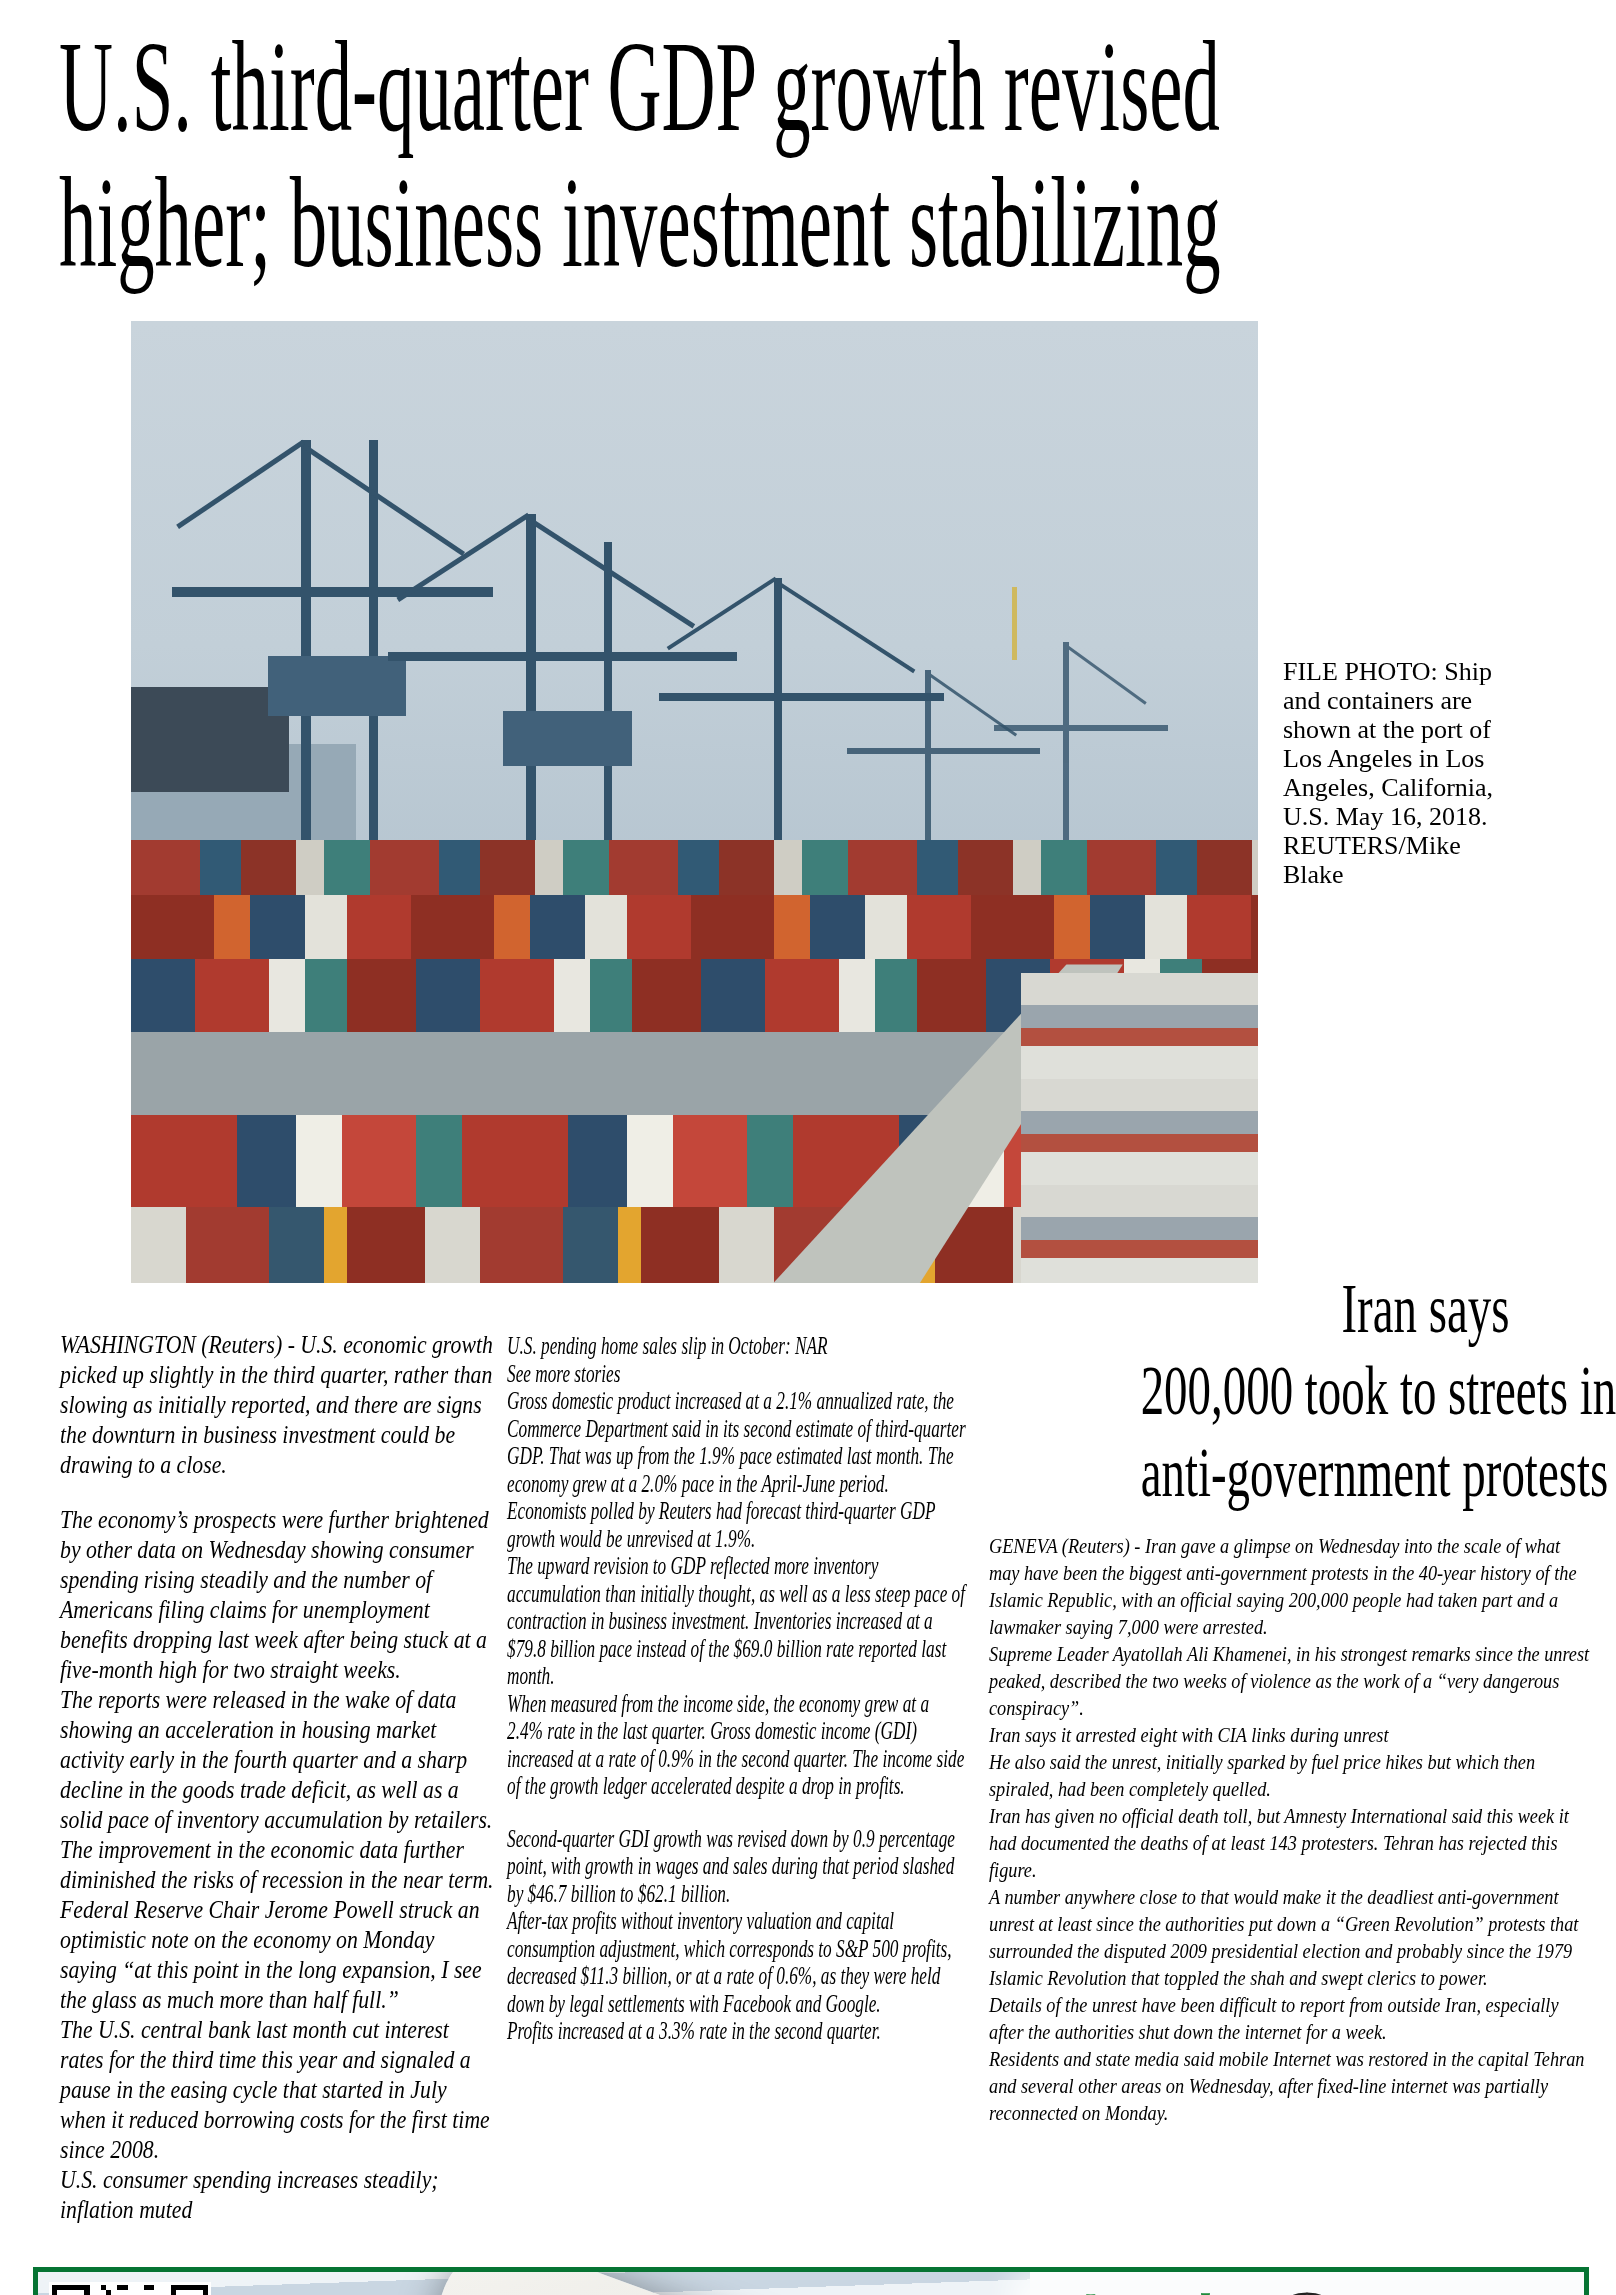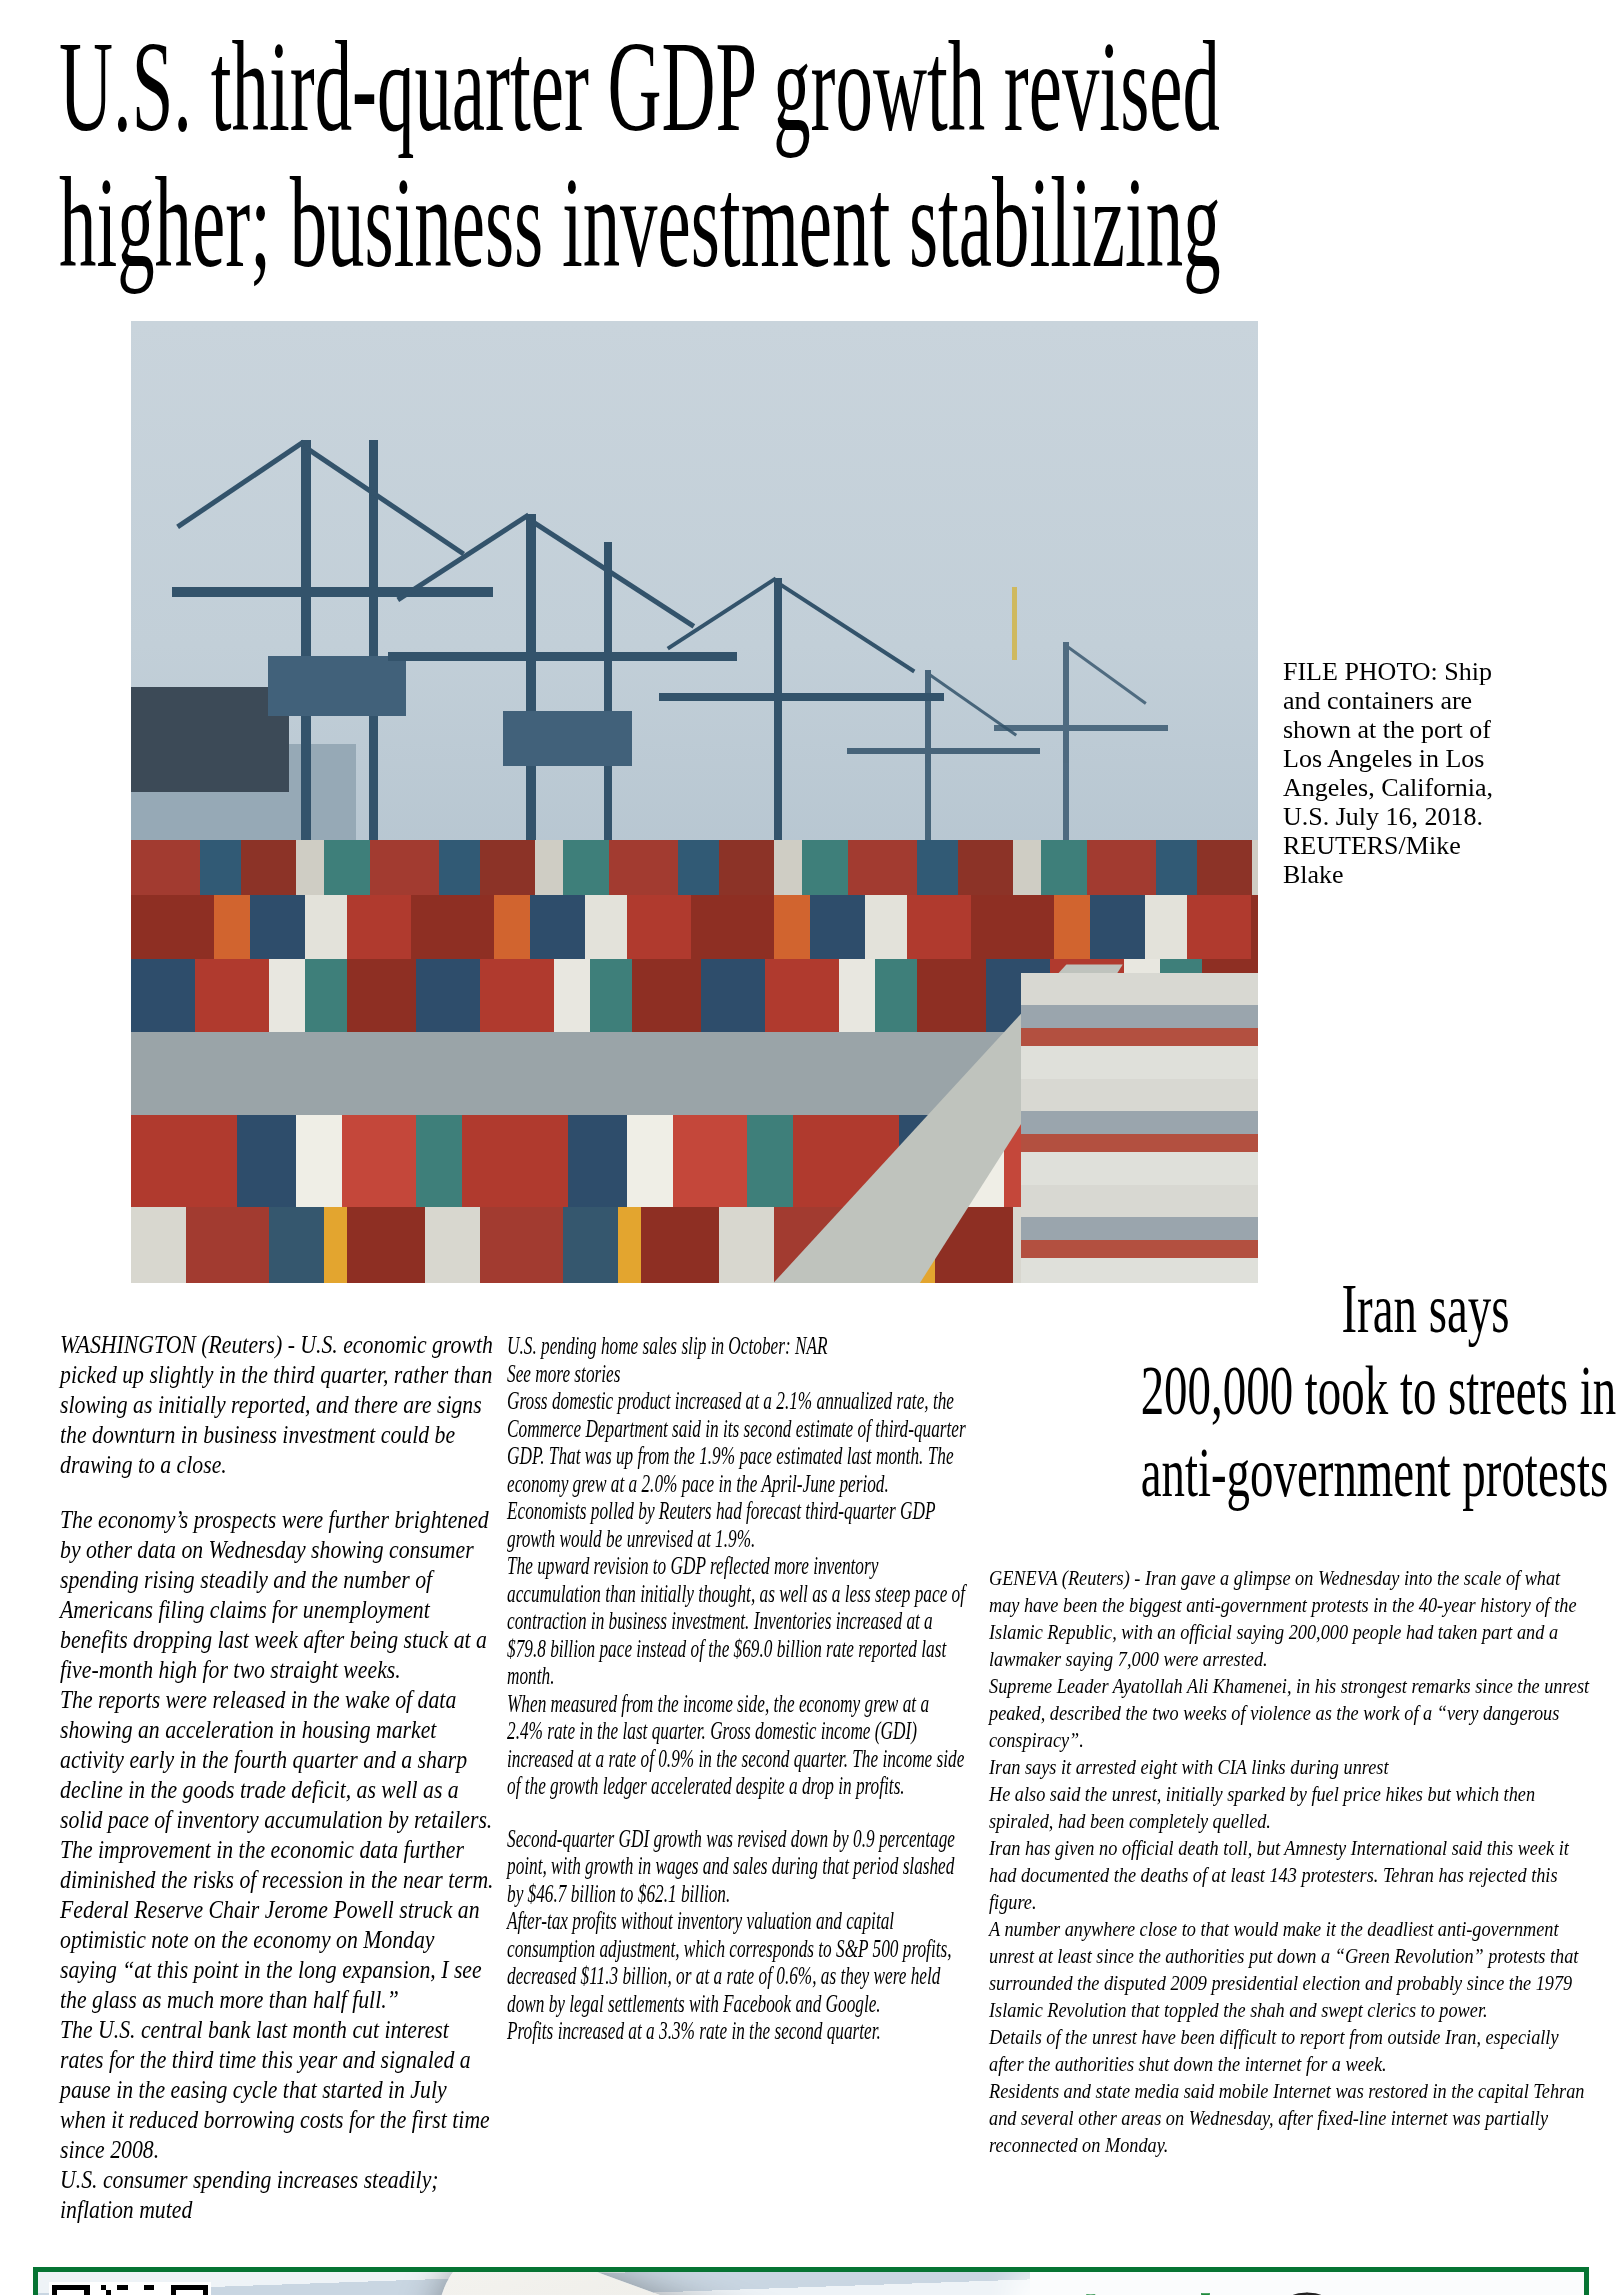--- a/index.html
+++ b/index.html
@@ -105,21 +105,21 @@
     <div class="band" style="top:55px;height:64px;background:repeating-linear-gradient(90deg,#8e2f23 0 83px,#d1642f 83px 119px,#2e4d6b 119px 174px,#e3e2da 174px 216px,#b03a2e 216px 280px);"></div>
     <div class="band" style="top:119px;height:73px;background:repeating-linear-gradient(90deg,#2e4d6b 0 64px,#b03a2e 64px 138px,#e8e7e0 138px 174px,#3e7f7a 174px 216px,#8e2f23 216px 285px);"></div>
     <div class="band" style="top:193px;height:83px;background:repeating-linear-gradient(90deg,#c4473a 0 92px,#e6e5dd 92px 133px,#35576e 133px 197px,#d1642f 197px 239px,#9c3paa 239px 257px,#9c3a2e 239px 303px);"></div>
     <div class="band" style="top:275px;height:92px;background:repeating-linear-gradient(90deg,#b03a2e 0 106px,#2e4d6b 106px 165px,#efeee6 165px 211px,#c4473a 211px 285px,#3e7f7a 285px 331px);"></div>
     <div class="band" style="top:367px;height:78px;background:repeating-linear-gradient(90deg,#d8d7cf 0 55px,#a23b30 55px 138px,#35576e 138px 193px,#e3a52f 193px 216px,#8e2f23 216px 294px);"></div>
     <div class="road"></div>
     <div class="rcont"></div>
   </div>
 </div>
 
-<div class="caption">FILE PHOTO: Ship and containers are shown at the port of Los Angeles in Los Angeles, California, U.S. July 16, 2018. REUTERS/Mike Blake</div>
+<div class="caption">FILE PHOTO: Ship and containers are shown at the port of Los Angeles in Los Angeles, California, U.S. May 16, 2018. REUTERS/Mike Blake</div>
 
 <div class="colwrap" style="left:60px;top:1330px;width:441px;">
   <div class="coltext" style="width:500px;transform:scaleX(.87);font-size:25px;line-height:30px;">
       <p>WASHINGTON (Reuters) - U.S. economic growth picked up slightly in the third quarter, rather than slowing as initially reported, and there are signs the downturn in business investment could be drawing to a close.</p>
       <p class="gap"></p>
       <p>The economy’s prospects were further brightened by other data on Wednesday showing consumer spending rising steadily and the number of Americans filing claims for unemployment benefits dropping last week after being stuck at a five-month high for two straight weeks.</p>
       <p>The reports were released in the wake of data showing an acceleration in housing market activity early in the fourth quarter and a sharp decline in the goods trade deficit, as well as a solid pace of inventory accumulation by retailers.</p>
       <p>The improvement in the economic data further diminished the risks of recession in the near term. Federal Reserve Chair Jerome Powell struck an optimistic note on the economy on Monday saying “at this point in the long expansion, I see the glass as much more than half full.”</p>
       <p>The U.S. central bank last month cut interest rates for the third time this year and signaled a pause in the easing cycle that started in July when it reduced borrowing costs for the first time since 2008.</p>
       <p>U.S. consumer spending increases steadily; inflation muted</p>
@@ -138,21 +138,21 @@
       <p>After-tax profits without inventory valuation and capital consumption adjustment, which corresponds to S&amp;P 500 profits, decreased $11.3 billion, or at a rate of 0.6%, as they were held down by legal settlements with Facebook and Google.</p>
       <p>Profits increased at a 3.3% rate in the second quarter.</p>
     </div>
 </div>
 
 <div class="iranhead">
     <div class="iran-line">Iran says</div>
     <div class="iran-line">200,000 took to streets in</div>
     <div class="iran-line">anti-government protests</div>
   </div>
-<div class="colwrap" style="left:989px;top:1532px;width:604px;margin-top:32px;">
+<div class="colwrap" style="left:989px;top:1532px;width:604px;">
   <div class="coltext" style="width:728px;transform:scaleX(.83);font-size:22px;line-height:27px;">
       <p>GENEVA (Reuters) - Iran gave a glimpse on Wednesday into the scale of what may have been the biggest anti-government protests in the 40-year history of the Islamic Republic, with an official saying 200,000 people had taken part and a lawmaker saying 7,000 were arrested.</p>
       <p>Supreme Leader Ayatollah Ali Khamenei, in his strongest remarks since the unrest peaked, described the two weeks of violence as the work of a “very dangerous conspiracy”.</p>
       <p>Iran says it arrested eight with CIA links during unrest</p>
       <p>He also said the unrest, initially sparked by fuel price hikes but which then spiraled, had been completely quelled.</p>
       <p>Iran has given no official death toll, but Amnesty International said this week it had documented the deaths of at least 143 protesters. Tehran has rejected this figure.</p>
       <p>A number anywhere close to that would make it the deadliest anti-government unrest at least since the authorities put down a “Green Revolution” protests that surrounded the disputed 2009 presidential election and probably since the 1979 Islamic Revolution that toppled the shah and swept clerics to power.</p>
       <p>Details of the unrest have been difficult to report from outside Iran, especially after the authorities shut down the internet for a week.</p>
       <p>Residents and state media said mobile Internet was restored in the capital Tehran and several other areas on Wednesday, after fixed-line internet was partially reconnected on Monday.</p>
     </div>

